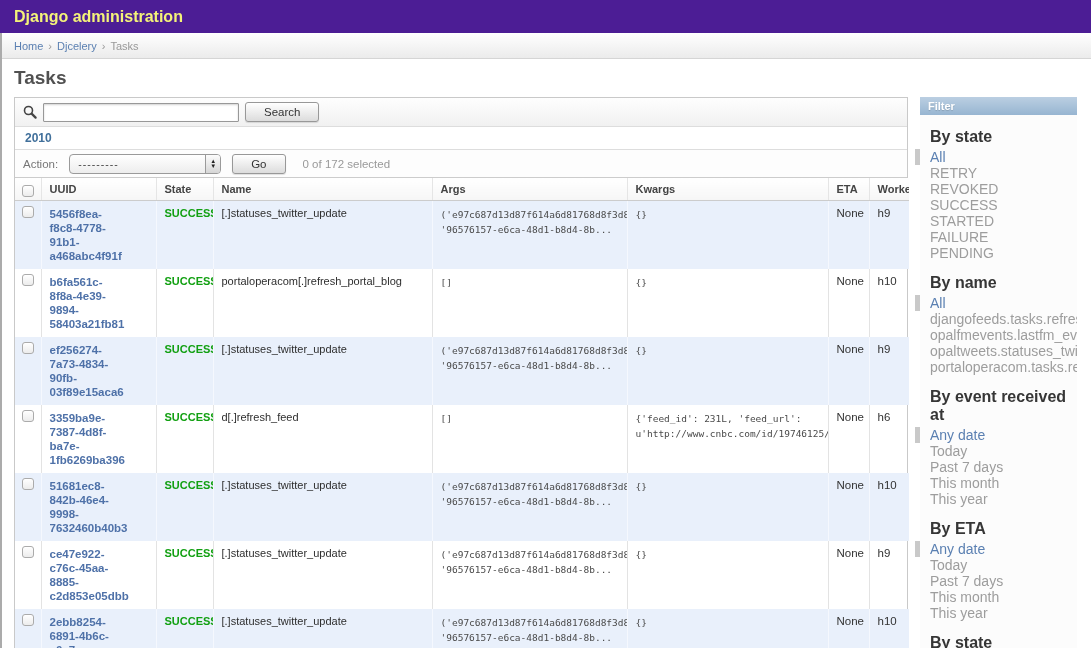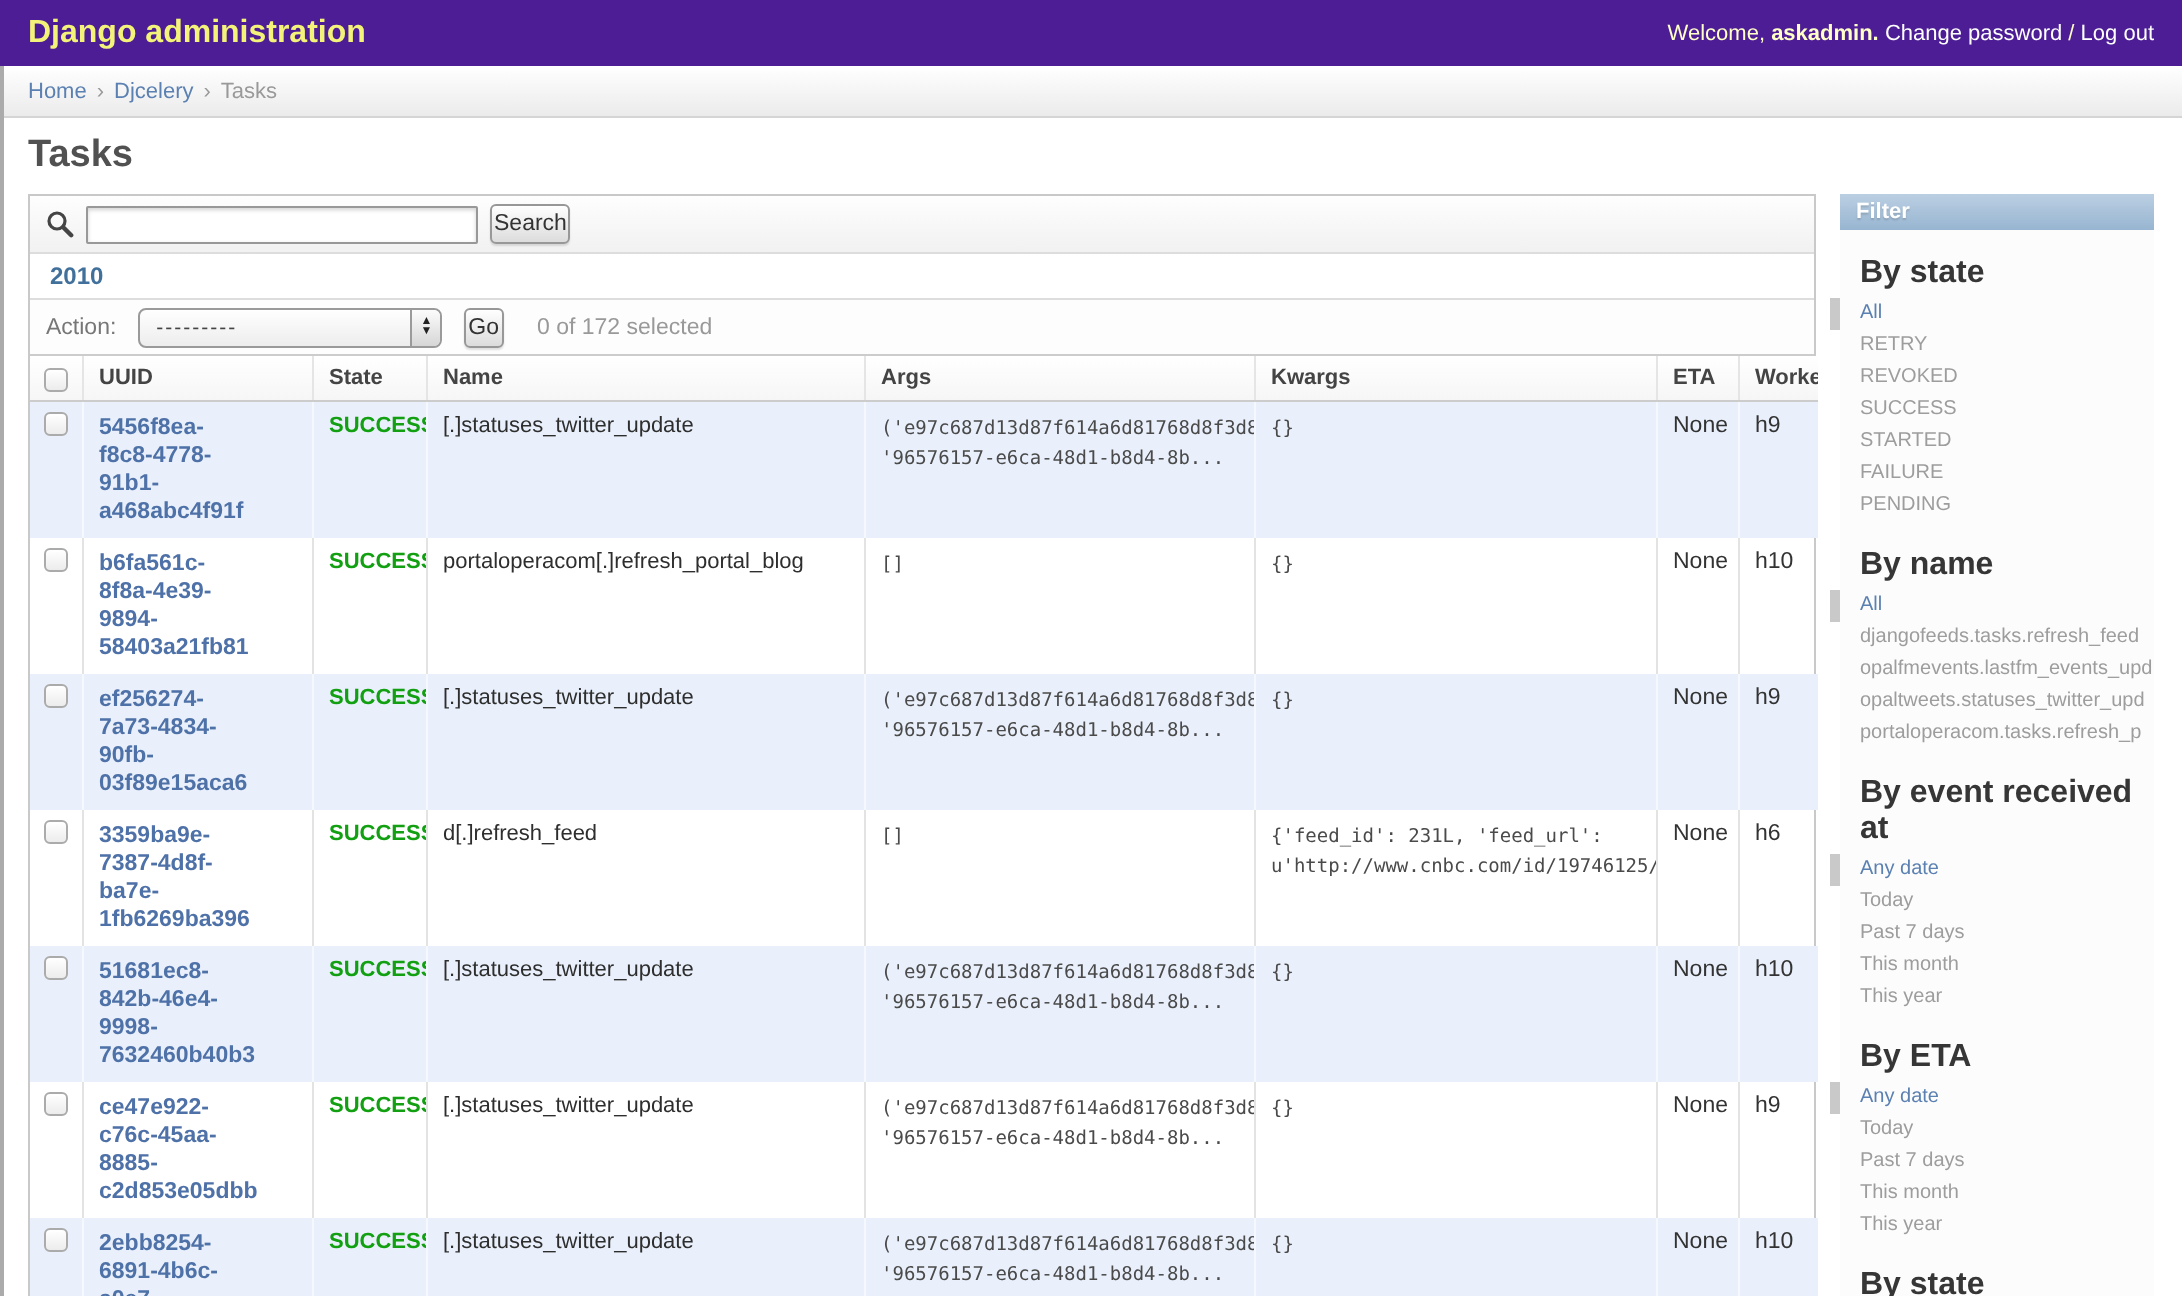--- a/index.html
+++ b/index.html
@@ -28,21 +28,21 @@
   h1#page-title { font-size:19px; color:#515151; font-weight:bold; margin:2px 0 8px; }
   #cols { display:flex; align-items:flex-start; }
 
   
   #changelist { width:894px; border:1px solid #c9c9c9; background:#fff; flex:none; }
   #toolbar { height:29px; padding:0 8px; display:flex; align-items:center; gap:6px;
     background:linear-gradient(#fefefe,#f1f1f1); border-bottom:1px solid #ddd; }
   #search-icon-svg { flex:none; }
   #searchbar { width:196px; height:19px; border:1px solid #989898; font-size:11.5px;
     padding:1px 4px; box-shadow:inset 0 1px 2px rgba(0,0,0,.18); border-radius:1px; }
-  .btn { height:20px; padding:1px 1px; font-size:11.5px; border:1px solid #989898;
+  .btn { height:20px; padding:1px 18px; font-size:11.5px; border:1px solid #989898;
     border-radius:3px; background:linear-gradient(#ffffff,#dcdcdc); color:#333;
     box-shadow:0 1px 1px rgba(0,0,0,.12); }
   #date-hierarchy { height:23px; padding:4px 10px; border-bottom:1px solid #ddd; font-size:12px; }
   #date-hierarchy a { color:#41709b; font-weight:bold; text-decoration:none; }
   #actions-row { height:28px; padding:0 8px; display:flex; align-items:center; gap:11px;
     font-size:11.5px; color:#777; border-bottom:1px solid #ccc; background:#fdfdfd; }
   .fake-select { width:152px; height:20px; border:1px solid #9a9a9a; border-radius:4px;
     background:linear-gradient(#ffffff,#ededed); display:flex; align-items:stretch; overflow:hidden; }
   .fake-select .val { flex:1; padding:3px 8px 0; color:#444; font-size:10.5px; letter-spacing:1px; }
   .stepper { width:15px; border-left:1px solid #9a9a9a; display:flex; flex-direction:column;
@@ -70,40 +70,33 @@
     box-shadow:inset 0 1px 1px rgba(255,255,255,.8); }
 
   
   #changelist-filter { width:157px; margin-left:12px; background:#fcfcfc; min-height:556px;
     flex:none; }
   #changelist-filter h2 { font-size:11px; font-weight:bold; color:#fff; padding:3px 8px;
     background:linear-gradient(#bbcfe2,#97b5d1); text-shadow:0 1px 1px rgba(0,0,0,.15); }
   #changelist-filter h3 { font-size:16px; color:#363636; margin:13px 0 3px; padding:0 10px;
     font-weight:bold; }
   #changelist-filter ul { list-style:none; }
-  #changelist-filter li { font-size:10px; line-height:16px; padding:0 0 0 10px; white-space:nowrap;
+  #changelist-filter li { font-size:14px; line-height:16px; padding:0 0 0 10px; white-space:nowrap;
     overflow:hidden; }
   #changelist-filter li a { color:#9d9d9d; text-decoration:none; }
   #changelist-filter li.sel { border-left:5px solid #c9c9c9; margin-left:-5px; }
   #changelist-filter li.sel a { color:#5b80b2; }
 </style>
 </head>
 <body>
 
 <div id="edge-strip"></div>
 
 <header id="header">
   <span id="branding">Django administration</span>
-  <span id="user-tools">
-    <span>Welcome,</span>
-    <b>askadmin.</b>
-    <a href="#">Change password</a>
-    <span>/</span>
-    <a href="#">Log out</a>
-  </span>
 </header>
 
 <nav id="breadcrumbs">
   <a href="#">Home</a>
   <span>›</span>
   <a href="#">Djcelery</a>
   <span>›</span>
   <span>Tasks</span>
 </nav>
 

